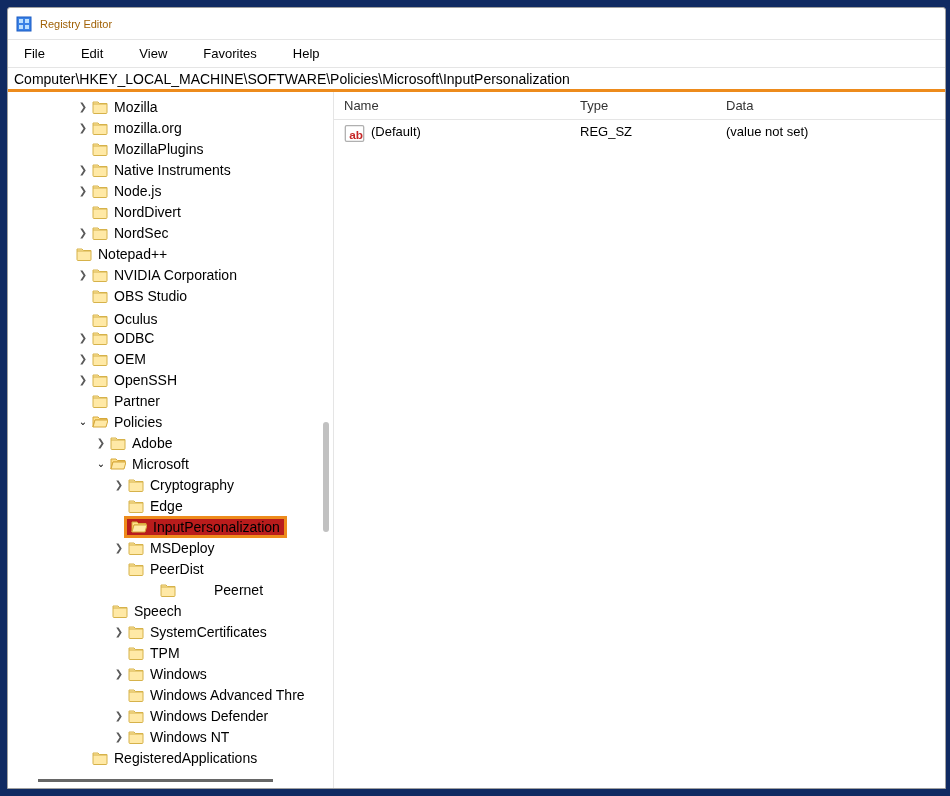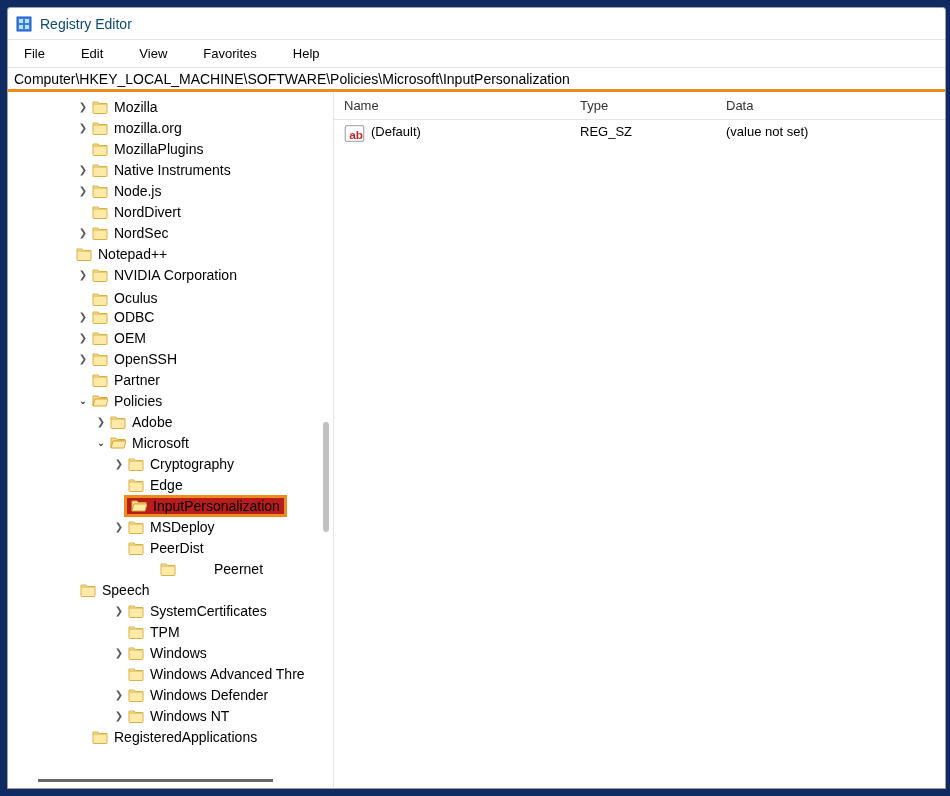--- a/index.html
+++ b/index.html
@@ -33,22 +33,22 @@
     padding-left: 8px;
     gap: 8px;
     border-bottom: 1px solid #e5e5e5;
   }
   .titlebar-icon {
     width: 16px;
     height: 16px;
     display: inline-block;
   }
   .title-text {
-    font-size: 14px;
-    color: #0c4a6e;
+    font-size: 11px;
+    color: #a16207;
   }
   .menubar {
     height: 28px;
     display: flex;
     align-items: center;
     padding: 0 6px;
     gap: 16px;
     border-bottom: 1px solid #e5e5e5;
   }
   .menu-item {
@@ -279,20 +279,28 @@
               <span class="tree-label">Notepad++</span>
             </div>
             <div class="tree-item" style="padding-left: 68px;">
               <span class="expander">❯</span>
               <span class="folder-icon"><svg viewBox="0 0 16 14">
                   <path d="M1 2h5l1.5 1.5H15v9a1 1 0 0 1-1 1H2a1 1 0 0 1-1-1z" fill="#ffe9a6" stroke="#d6b24a"></path>
                   <path d="M1 4h14" stroke="#d6b24a" fill="none"></path>
                 </svg></span>
               <span class="tree-label">NVIDIA Corporation</span>
             </div>
+            <div class="tree-item" style="padding-left: 68px;">
+              <span class="expander"></span>
+              <span class="folder-icon"><svg viewBox="0 0 16 14">
+                  <path d="M1 2h5l1.5 1.5H15v9a1 1 0 0 1-1 1H2a1 1 0 0 1-1-1z" fill="#ffe9a6" stroke="#d6b24a"></path>
+                  <path d="M1 4h14" stroke="#d6b24a" fill="none"></path>
+                </svg></span>
+              <span class="tree-label">OBS Studio</span>
+            </div>
             <div class="tree-item" style="padding-left: 68px; align-items: flex-end;">
               <span class="expander"></span>
               <span class="folder-icon"><svg viewBox="0 0 16 14">
                   <path d="M1 2h5l1.5 1.5H15v9a1 1 0 0 1-1 1H2a1 1 0 0 1-1-1z" fill="#ffe9a6" stroke="#d6b24a"></path>
                   <path d="M1 4h14" stroke="#d6b24a" fill="none"></path>
                 </svg></span>
               <span class="tree-label">Oculus</span>
             </div>
             <div class="tree-item" style="padding-left: 68px;">
               <span class="expander">❯</span>
@@ -393,21 +401,21 @@
               <span class="tree-label">PeerDist</span>
             </div>
             <div class="tree-item" style="padding-left: 104px; gap: 32px;">
               <span class="expander"></span>
               <span class="folder-icon"><svg viewBox="0 0 16 14">
                   <path d="M1 2h5l1.5 1.5H15v9a1 1 0 0 1-1 1H2a1 1 0 0 1-1-1z" fill="#ffe9a6" stroke="#d6b24a"></path>
                   <path d="M1 4h14" stroke="#d6b24a" fill="none"></path>
                 </svg></span>
               <span class="tree-label">Peernet</span>
             </div>
-            <div class="tree-item" style="padding-left: 56px;">
+            <div class="tree-item" style="padding-left: 56px; margin-left: 32px;">
               <span class="expander"></span>
               <span class="folder-icon"><svg viewBox="0 0 16 14">
                   <path d="M1 2h5l1.5 1.5H15v9a1 1 0 0 1-1 1H2a1 1 0 0 1-1-1z" fill="#ffe9a6" stroke="#d6b24a"></path>
                   <path d="M1 4h14" stroke="#d6b24a" fill="none"></path>
                 </svg></span>
               <span class="tree-label">Speech</span>
             </div>
             <div class="tree-item" style="padding-left: 104px;">
               <span class="expander">❯</span>
               <span class="folder-icon"><svg viewBox="0 0 16 14">

